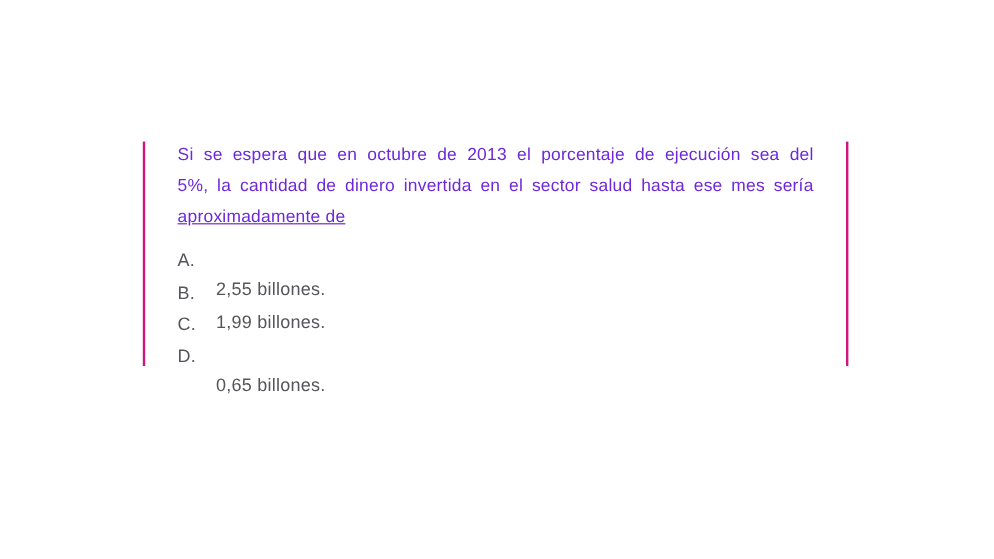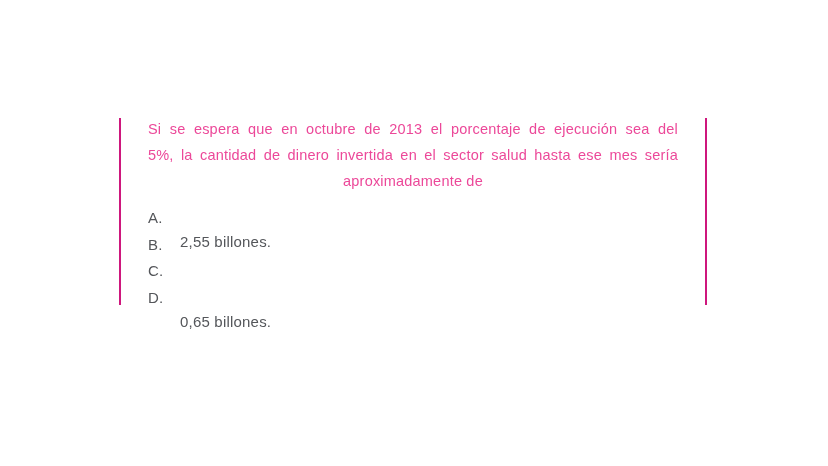--- a/index.html
+++ b/index.html
@@ -24,33 +24,34 @@
     background: #ce177d;
   }
   .accent-rule.left  { left: 119px; }
   .accent-rule.right { left: 705px; }
 
   .question {
     position: absolute;
     left: 148px;
     top: 116px;
     width: 530px;
-    color: #ec4899;
+    color: #6d28d9;
     font-size: 14.5px;
     line-height: 26px;
     letter-spacing: 0.2px;
   }
   .q-line {
     text-align: justify;
   }
   .q-line.stretch {
     text-align-last: justify;
   }
   .q-line.last {
-    text-align: center;
+    text-align: left;
+    text-decoration: underline;
   }
 
   .options {
     position: absolute;
     left: 148px;
     top: 204px;
     color: #54565a;
     font-size: 15px;
     letter-spacing: 0.2px;
   }
@@ -83,20 +84,21 @@
     <div class="q-line last">aproximadamente de</div>
   </div>
 
   <div class="options">
     <div class="option-row">
       <span class="option-letter">A.</span>
       <span class="option-text">2,55 billones.</span>
     </div>
     <div class="option-row">
       <span class="option-letter">B.</span>
+      <span class="option-text">1,99 billones.</span>
     </div>
     <div class="option-row">
       <span class="option-letter">C.</span>
     </div>
     <div class="option-row">
       <span class="option-letter">D.</span>
       <span class="option-text">0,65 billones.</span>
     </div>
   </div>
 

